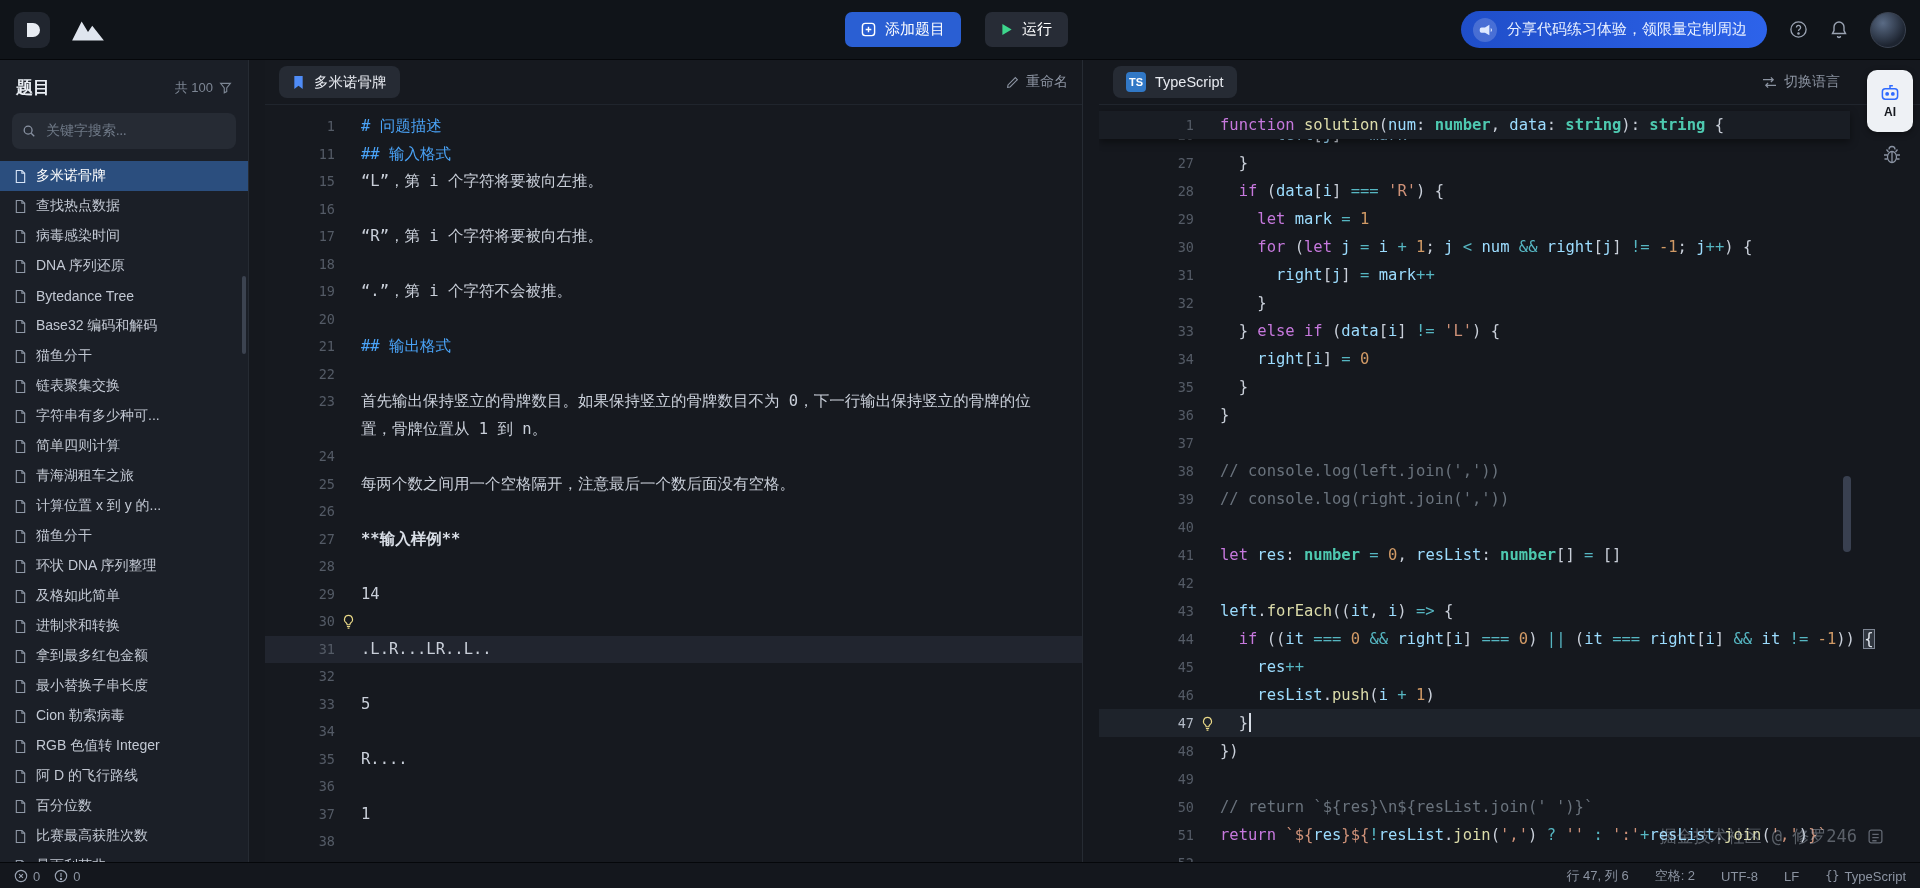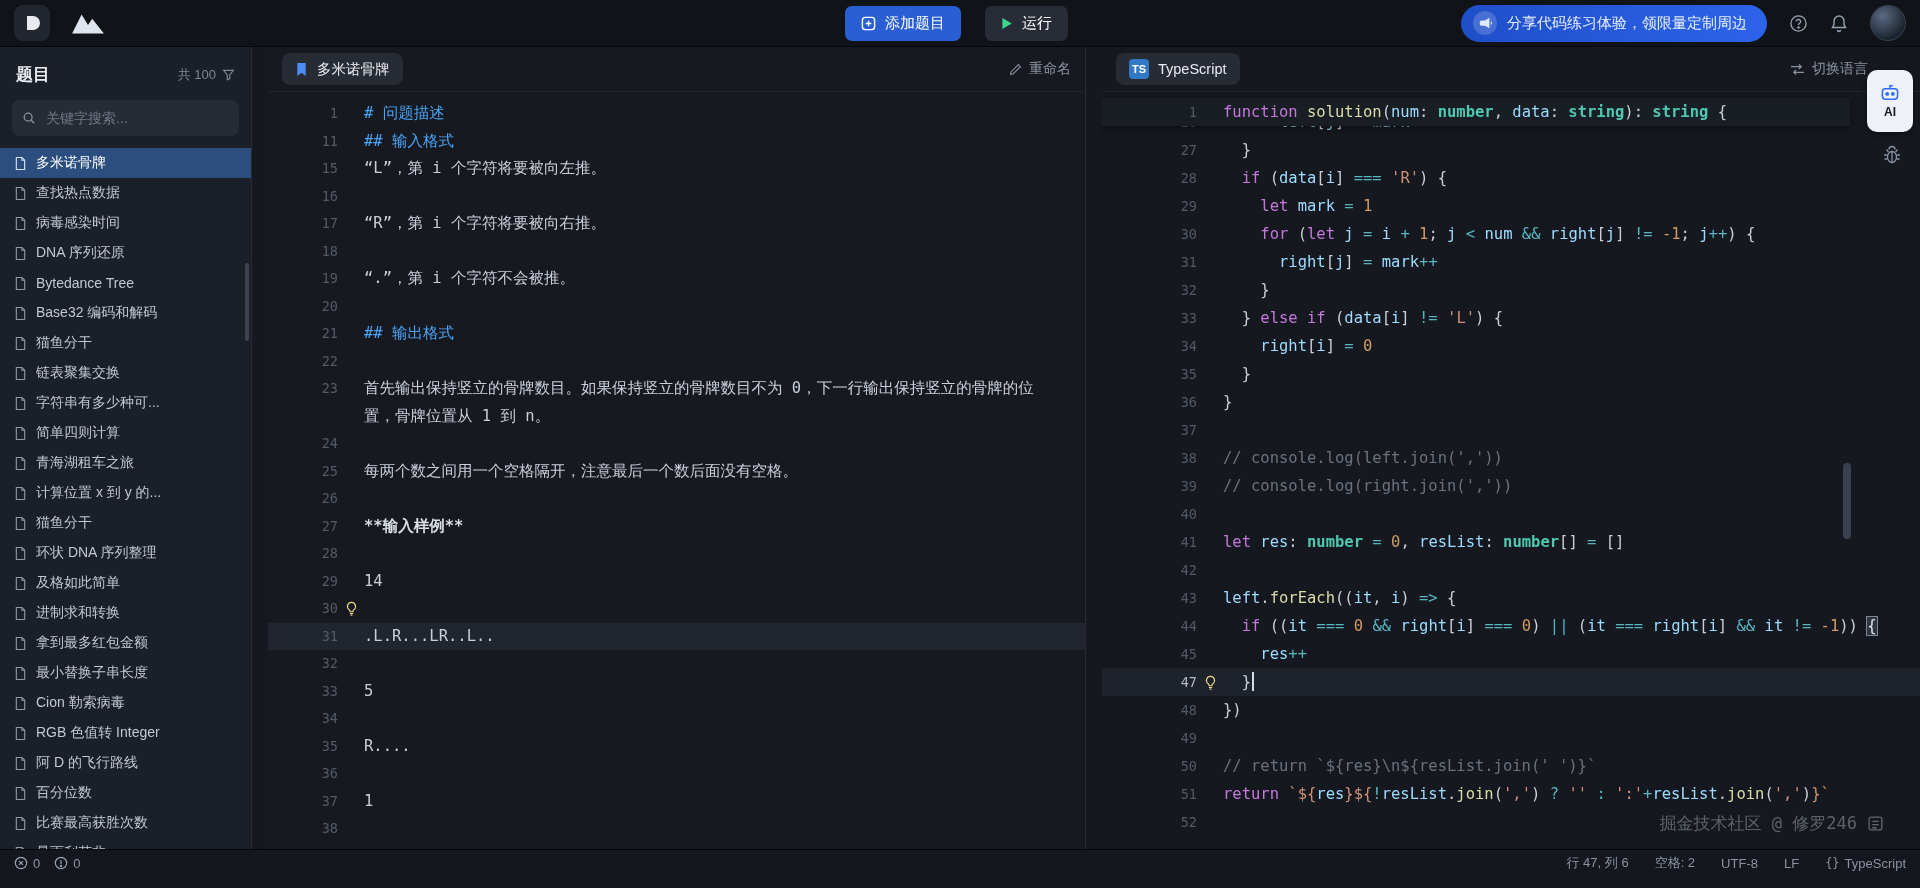--- a/index.html
+++ b/index.html
@@ -8,42 +8,42 @@
     --st:#ce9178; --cm:#6a737d; --op:#56b6c2;
   }
   *{box-sizing:border-box;}
   html,body{margin:0;padding:0;}
   body{
     width:1920px;height:888px;overflow:hidden;background:#15181e;color:var(--fg);
     font-family:"Liberation Sans","DejaVu Sans",sans-serif;font-size:14px;position:relative;
   }
   svg{display:block;}
   
-  .topbar{height:47px;background:#101419;display:flex;align-items:center;padding:0 14px;position:relative;border-bottom:1px solid #05070a;}
+  .topbar{height:60px;background:#101419;display:flex;align-items:center;padding:0 14px;position:relative;border-bottom:1px solid #05070a;}
   .tb-left{display:flex;align-items:center;gap:20px;}
   .logo-box{width:36px;height:36px;border-radius:9px;background:#21262f;display:grid;place-items:center;cursor:pointer;}
   .logo-mountain{cursor:pointer;}
   .tb-center{position:absolute;left:845px;top:0;height:100%;display:flex;align-items:center;gap:24px;}
   .btn{display:inline-flex;align-items:center;gap:9px;height:35px;padding:0 16px;border:none;border-radius:7px;color:#fff;font-size:15px;cursor:pointer;font-family:inherit;}
   .btn-add{background:var(--accent,#2a5fd3);}
   .btn-run{background:#272c36;}
   .tb-right{margin-left:auto;display:flex;align-items:center;gap:22px;}
   .promo{display:flex;align-items:center;gap:10px;height:37px;padding:0 20px 0 12px;border-radius:19px;background:linear-gradient(90deg,#1f4ec9,#2d63ea);color:#eaf1ff;font-size:15px;cursor:pointer;}
   .promo-ico{width:24px;height:24px;border-radius:50%;background:rgba(255,255,255,.18);display:grid;place-items:center;}
   .icon-btn{background:none;border:none;padding:0;cursor:pointer;}
   .avatar{width:36px;height:36px;border-radius:50%;background:radial-gradient(circle at 35% 30%,#5a6b85,#1d2430 70%);border:1px solid #3a4250;cursor:pointer;}
   
   .main{display:flex;height:802px;gap:16px;}
   
   .sidebar{flex:0 0 220px;background:#1b1f27;border-right:1px solid #262b33;display:flex;flex-direction:column;}
   .side-head{display:flex;align-items:center;padding:16px 16px 8px 16px;}
   .side-title{font-size:17px;font-weight:700;color:#e9edf3;}
   .side-count{margin-left:auto;font-size:13px;color:#7d8694;display:flex;align-items:center;gap:6px;}
   .searchbox{margin:6px 12px 12px;height:36px;background:#262b34;border-radius:8px;display:flex;align-items:center;gap:8px;padding:0 10px;}
-  .searchbox input{flex:1;background:transparent;border:none;outline:none;color:#0ea5e9;font-size:14px;font-family:Liberation Sans, sans-serif;}
+  .searchbox input{flex:1;background:transparent;border:none;outline:none;color:#0ea5e9;font-size:14px;font-family:Liberation Serif, serif;}
   .searchbox input::placeholder{color:#6f7987;}
   .side-list{flex:1;overflow:hidden;position:relative;}
   .side-item{height:30px;display:flex;align-items:center;gap:9px;padding:0 14px;font-size:14px;color:#c2c8d3;cursor:pointer;white-space:nowrap;}
   .side-item .doc-ico{color:#8f98a6;flex:0 0 auto;}
   .side-item.selected{background:var(--sel,#2b4e7e);color:#ffffff;}
   .side-item.selected .doc-ico{color:#d6e4f7;}
   .side-thumb{position:absolute;right:2px;top:115px;width:4px;height:78px;border-radius:2px;background:#3c4350;}
   
   .panel-head{height:45px;display:flex;align-items:center;padding:0 14px;border-bottom:1px solid #20252d;flex:0 0 auto;}
   .pill{display:inline-flex;align-items:center;gap:9px;height:32px;padding:0 13px;border-radius:8px;background:#262b34;color:#e8ebf1;font-size:14.5px;cursor:pointer;}
@@ -53,21 +53,21 @@
   .md-editor{flex:1;overflow:hidden;padding-top:8px;font-family:"DejaVu Sans Mono","Liberation Mono",monospace;}
   .md-row{display:flex;line-height:27.5px;min-height:27.5px;}
   .md-row .gut{flex:0 0 70px;text-align:right;color:#545b66;font-size:13.5px;}
   .md-row .glyph{flex:0 0 26px;display:flex;align-items:center;justify-content:center;}
   .md-row .md-text{flex:1;min-width:0;font-size:15.5px;color:#c9cfd9;white-space:pre-wrap;word-break:break-all;padding-right:26px;}
   .md-row .md-text.h{color:var(--heading,#4aa3f7);font-weight:400;}
   .md-row .md-text.b{font-weight:700;color:#d9dee6;}
   .md-row.active{background:rgba(115,135,165,.12);}
   
   .codep{flex:1;background:#15181e;display:flex;flex-direction:column;position:relative;}
-  .codep .panel-head{padding-right:52px;}
+  .codep .panel-head{padding-right:80px;}
   .ts-badge{width:20px;height:20px;border-radius:4px;background:#3178c6;color:#fff;font-size:11px;font-weight:700;display:grid;place-items:center;}
   .code-view{flex:1;position:relative;overflow:hidden;padding-top:6px;font-family:"DejaVu Sans Mono","Liberation Mono",monospace;font-size:15.5px;}
   .sticky{position:absolute;top:6px;left:0;right:70px;z-index:3;background:#191d24;box-shadow:0 3px 8px rgba(0,0,0,.45);}
   .row{display:flex;line-height:28px;height:28px;}
   .row .gut2{flex:0 0 95px;text-align:right;color:#545b66;font-size:13.5px;}
   .row .glyph2{flex:0 0 26px;display:flex;align-items:center;justify-content:center;}
   .row .code-text{flex:1;white-space:pre;min-width:0;}
   .row.active{background:rgba(115,135,165,.10);}
   .row.active .gut2{color:#b3bbc7;}
   .row.clip{height:10px;overflow:hidden;}
@@ -673,20 +673,25 @@
           <div class="row">
             <span class="gut2">44</span>
             <span class="glyph2"></span>
             <span class="code-text"><span class="tk-d">  </span><span class="tk-k">if</span><span class="tk-d"> ((</span><span class="tk-v">it</span><span class="tk-d"> </span><span class="tk-o">===</span><span class="tk-d"> </span><span class="tk-n">0</span><span class="tk-d"> </span><span class="tk-o">&amp;&amp;</span><span class="tk-d"> </span><span class="tk-v">right</span><span class="tk-d">[</span><span class="tk-v">i</span><span class="tk-d">] </span><span class="tk-o">===</span><span class="tk-d"> </span><span class="tk-n">0</span><span class="tk-d">) </span><span class="tk-o">||</span><span class="tk-d"> (</span><span class="tk-v">it</span><span class="tk-d"> </span><span class="tk-o">===</span><span class="tk-d"> </span><span class="tk-v">right</span><span class="tk-d">[</span><span class="tk-v">i</span><span class="tk-d">] </span><span class="tk-o">&amp;&amp;</span><span class="tk-d"> </span><span class="tk-v">it</span><span class="tk-d"> </span><span class="tk-o">!=</span><span class="tk-d"> </span><span class="tk-n">-1</span><span class="tk-d">)) </span><span class="tk-bh">{</span></span>
           </div>
           <div class="row">
             <span class="gut2">45</span>
             <span class="glyph2"></span>
             <span class="code-text"><span class="tk-d">    </span><span class="tk-v">res</span><span class="tk-o">++</span></span>
           </div>
+          <div class="row">
+            <span class="gut2">46</span>
+            <span class="glyph2"></span>
+            <span class="code-text"><span class="tk-d">    </span><span class="tk-v">resList</span><span class="tk-d">.</span><span class="tk-f">push</span><span class="tk-d">(</span><span class="tk-v">i</span><span class="tk-d"> </span><span class="tk-o">+</span><span class="tk-d"> </span><span class="tk-n">1</span><span class="tk-d">)</span></span>
+          </div>
           <div class="row active">
             <span class="gut2">47</span>
             <span class="glyph2">
               <svg width="15" height="15" viewBox="0 0 16 16" fill="none" stroke="#e9d887" stroke-width="1.2">
                 <path d="M8 1.5a4.3 4.3 0 0 0-2.5 7.8c.6.5 1 1.2 1 2v.2h3v-.2c0-.8.4-1.5 1-2A4.3 4.3 0 0 0 8 1.5z"></path>
                 <path d="M6.3 13.3h3.4M7 15h2"></path>
               </svg>
             </span>
             <span class="code-text"><span class="tk-d">  }</span><span class="cursor"></span></span>
           </div>

